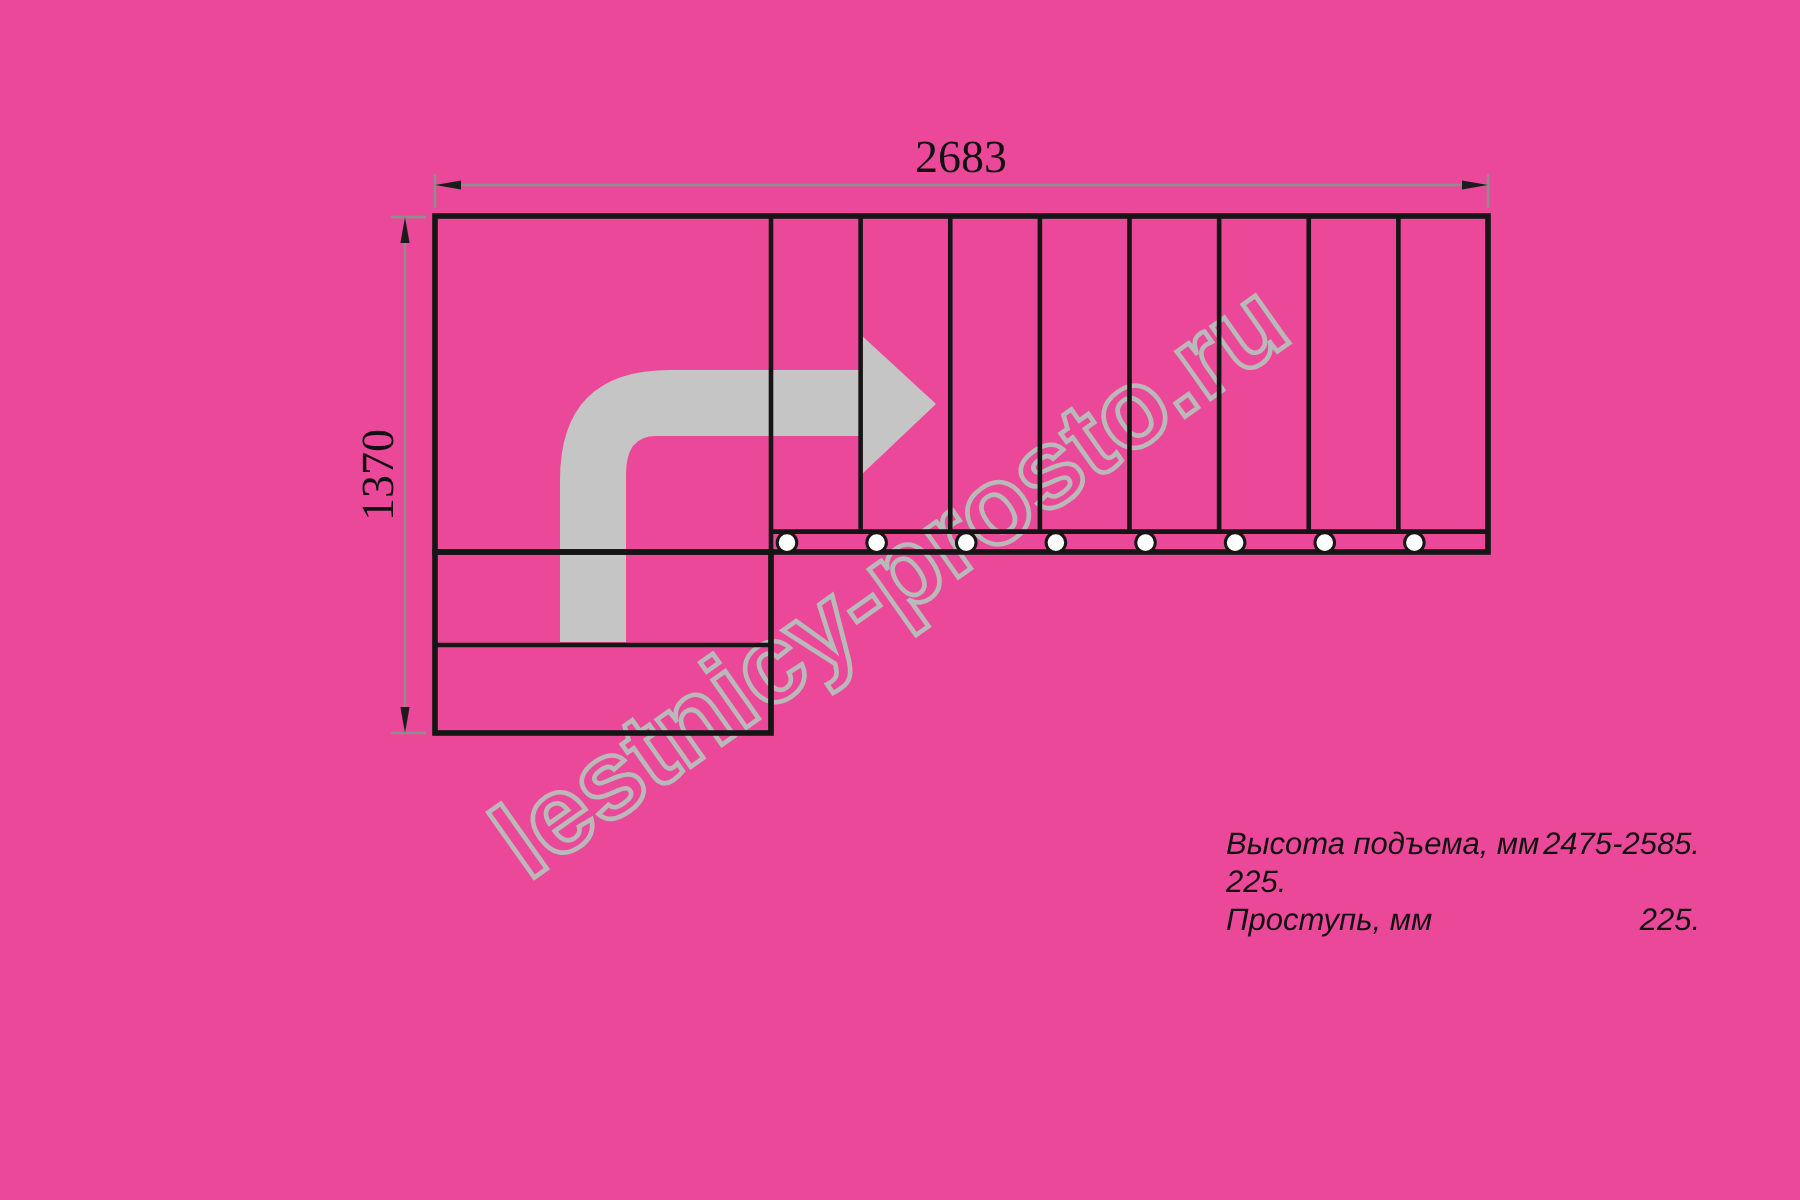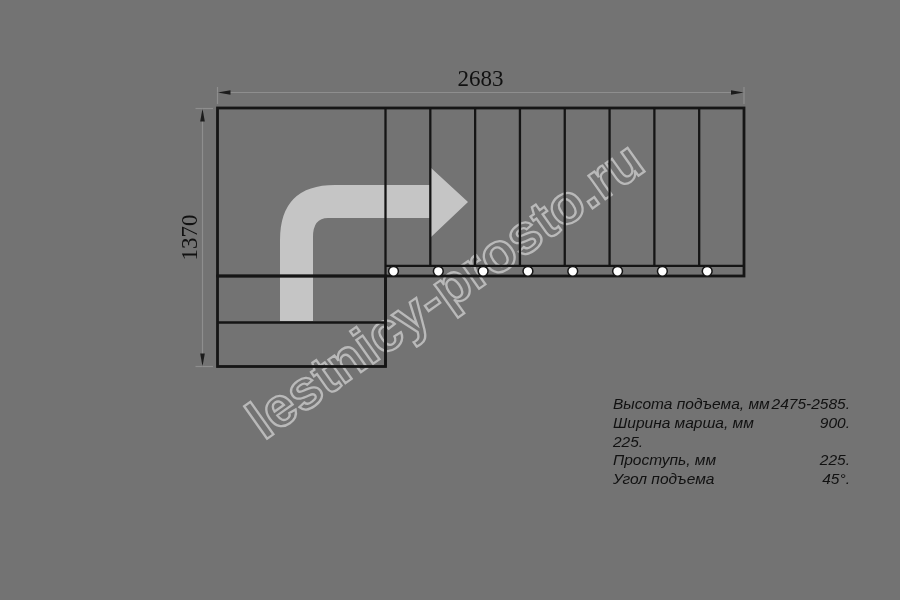--- a/index.html
+++ b/index.html
@@ -7,21 +7,21 @@
     --dim:#8e8e8e;
     --arrow-fill:#c5c5c5;
     --watermark-stroke:#b9b9b9;
     --text:#111111;
   }
   *{margin:0;padding:0;box-sizing:border-box;}
   body{background:#ffffff;font-family:"Liberation Sans",sans-serif;}
   .screen{
     position:relative;
     width:900px;height:600px;
-    background:#737373;
+    background:#ec4899;
     overflow:hidden;
   }
   .plan-svg{position:absolute;left:0;top:0;}
 
   
   .heavy{stroke:var(--line);stroke-width:2.8;fill:none;}
   .mid{stroke:var(--line);stroke-width:2.3;fill:none;}
   .bolt{stroke:var(--line);stroke-width:1.5;fill:#ffffff;}
   .dimline{stroke:var(--dim);stroke-width:1.2;fill:none;}
   .dimarrow{fill:#1c1c1c;stroke:none;}
@@ -36,21 +36,21 @@
     font-size:55px;
     fill:none;
     stroke:var(--watermark-stroke);
     stroke-width:2.3;
   }
   .dir-arrow{fill:var(--arrow-fill);stroke:none;}
 
   
   .spec-table{
     position:absolute;
-    left:613px;top:395px;width:237px;
+    left:613px;top:414px;width:237px;
     font-family:"Liberation Sans",sans-serif;
     font-style:italic;
     font-size:15.5px;
     line-height:18.8px;
     color:var(--text);
   }
   .spec-row{display:flex;justify-content:space-between;}
   .spec-label{white-space:nowrap;}
   .spec-value{white-space:nowrap;text-align:center;}
 </style>
@@ -115,29 +115,21 @@
       <text class="dimtext" x="196.5" y="237.5" text-anchor="middle" transform="rotate(-90 196.5 237.5)">1370</text>
     </g>
   </svg>
 
   <div class="spec-table">
     <div class="spec-row">
       <span class="spec-label">Высота подъема, мм</span>
       <span class="spec-value">2475-2585.</span>
     </div>
     <div class="spec-row">
-      <span class="spec-label">Ширина марша, мм</span>
-      <span class="spec-value">900.</span>
-    </div>
-    <div class="spec-row">
       <span class="spec-value">225.</span>
     </div>
     <div class="spec-row">
       <span class="spec-label">Проступь, мм</span>
       <span class="spec-value">225.</span>
     </div>
-    <div class="spec-row">
-      <span class="spec-label">Угол подъема</span>
-      <span class="spec-value">45°.</span>
-    </div>
   </div>
 
 </div>
 
 </body></html>

